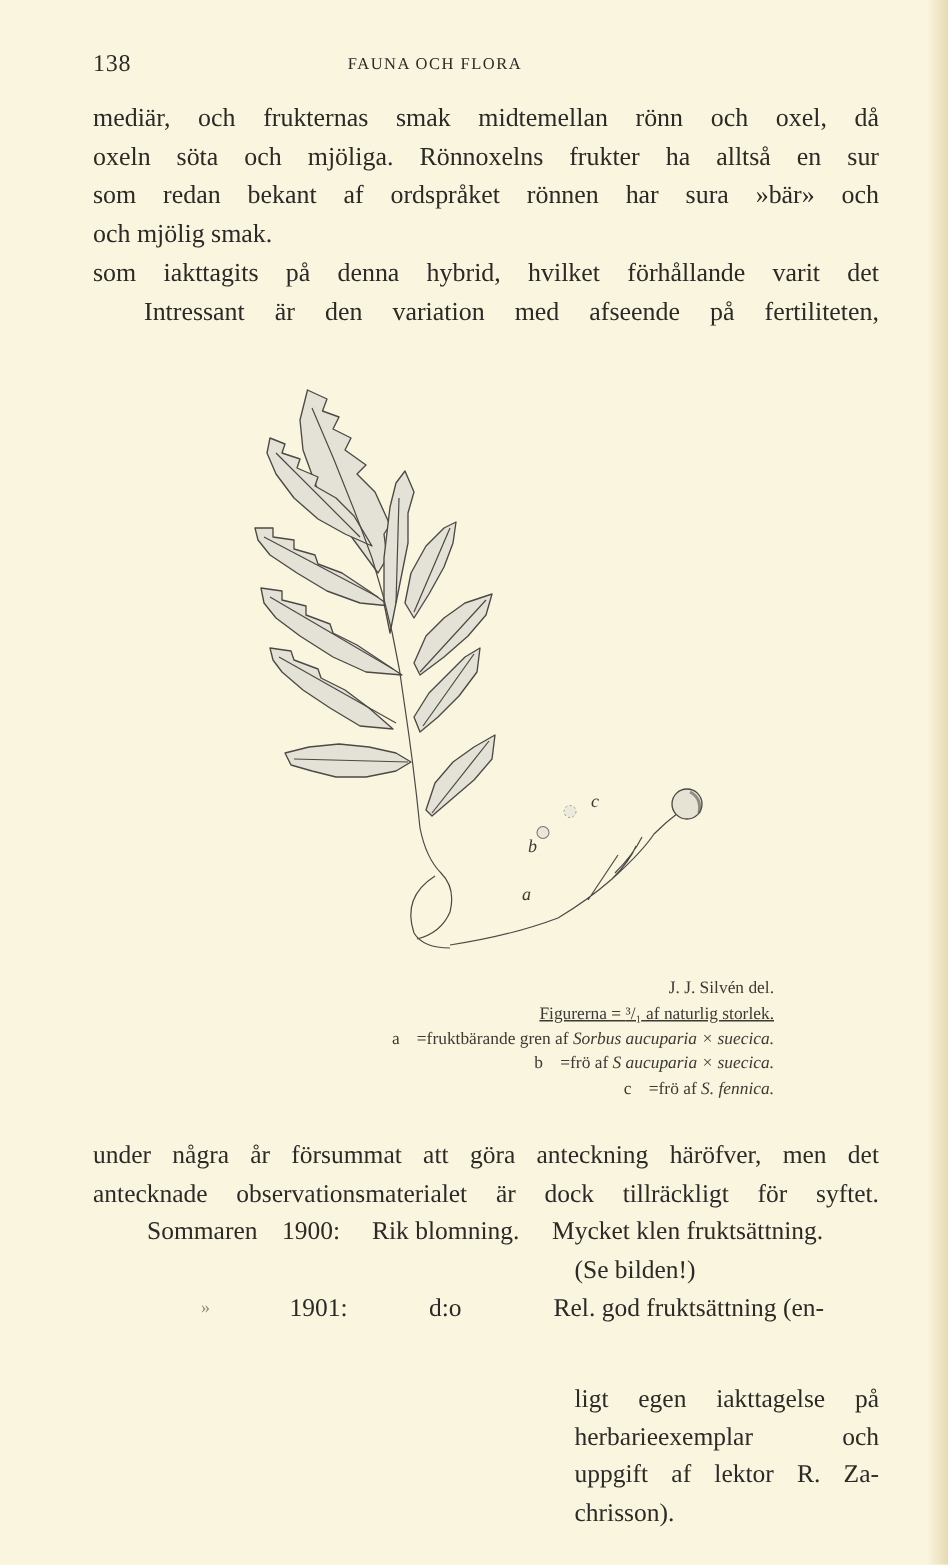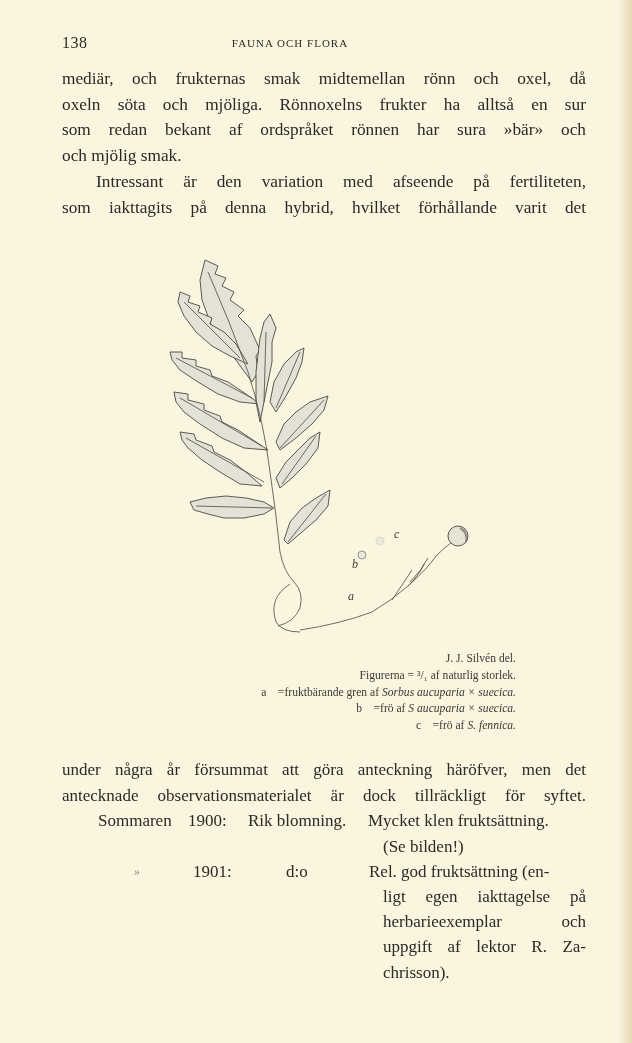--- a/index.html
+++ b/index.html
@@ -19,21 +19,21 @@
   .header-title { position: absolute; left: 0; width: 580px; text-align: center; top: 3px; font-size: 11px; letter-spacing: 1px; }
   .body-text { position: absolute; left: 62px; width: 524px; font-size: 17.3px; line-height: 25.7px; }
   .line { display: block; white-space: nowrap; text-align: justify; text-align-last: justify; height: 25.7px; }
   .line.last { text-align-last: left; }
   .line.indent { padding-left: 34px; }
   #p1 { top: 66px; }
   #p2 { top: 169px; }
   .figure { position: absolute; left: 160px; top: 252px; width: 330px; height: 390px; }
   .caption { position: absolute; left: 96px; top: 651px; width: 420px; font-size: 11.6px; line-height: 16.8px; color: #3b3a35; text-align: right; }
   .caption .credit { display: block; }
-  .caption .scale { display: block; padding-left: 112px; }
+  .caption .scale { display: block; padding-left: 112px; text-decoration: underline; }
   .caption .legend-row { display: block; }
   .caption .k { display: inline-block; width: 12px; }
   .caption .eq { display: inline-block; width: 18px; }
   .caption i { font-style: italic; }
   #p3 { top: 757px; font-size: 17px; }
   .obs { position: absolute; font-size: 17px; line-height: 25.7px; white-space: nowrap; }
   .obs-remark { position: absolute; left: 383px; width: 203px; font-size: 17px; line-height: 25.2px; }
   .obs-remark .line { height: 25.2px; }
   .fig-label { font-family: "Liberation Serif", serif; font-style: italic; font-size: 12px; fill: #3b3a35; }
 </style>
@@ -48,22 +48,22 @@
 </div>
 
 <div class="body-text" id="p1">
   <span class="line">mediär, och frukternas smak midtemellan rönn och oxel, då</span>
   <span class="line">oxeln söta och mjöliga. Rönnoxelns frukter ha alltså en sur</span>
   <span class="line">som redan bekant af ordspråket rönnen har sura »bär» och</span>
   <span class="line last">och mjölig smak.</span>
 </div>
 
 <div class="body-text" id="p2">
+  <span class="line">som iakttagits på denna hybrid, hvilket förhållande varit det</span>
   <span class="line indent">Intressant är den variation med afseende på fertiliteten,</span>
-  <span class="line">som iakttagits på denna hybrid, hvilket förhållande varit det</span>
 </div>
 
 <div class="figure">
   <svg width="330" height="390" viewBox="0 0 330 390" xmlns="http://www.w3.org/2000/svg">
     <g stroke="#4a4944" stroke-width="0.9" fill="#e4e2d6" stroke-linejoin="round">
 
       <path d="M45 8 L58 14 L55 22 L66 26 L62 34 L74 40 L70 48 L84 58 L78 64 L90 76 L100 98 L96 104 L98 120 L92 130 L70 100 L58 90 L50 70 L42 48 L40 28 Z"></path>
 
       <path d="M20 40 L30 44 L28 50 L40 54 L38 60 L52 66 L50 72 L64 80 L76 92 L88 112 L70 104 L52 94 L36 80 L24 64 L18 50 Z"></path>
       <path d="M10 100 L22 100 L22 106 L36 108 L36 114 L50 118 L52 124 L68 130 L86 142 L100 152 L80 150 L58 142 L38 130 L20 118 L12 108 Z"></path>
@@ -127,19 +127,19 @@
   <span class="obs" style="left:248px; top:808px;">Rik blomning.</span>
   <span class="obs" style="left:368px; top:808px;">Mycket klen fruktsättning.</span>
   <span class="obs" style="left:383px; top:834px;">(Se bilden!)</span>
 </div>
 
 <div>
   <span class="obs" style="left:134px; top:859px; font-size:12px; color:#8a877c;">»</span>
   <span class="obs" style="left:193px; top:859px;">1901:</span>
   <span class="obs" style="left:286px; top:859px;">d:o</span>
   <span class="obs" style="left:369px; top:859px;">Rel. god fruktsättning (en-</span>
-  <div class="obs-remark" style="top:884px;">
+  <div class="obs-remark" style="top:920px;">
     <span class="line">ligt egen iakttagelse på</span>
     <span class="line">herbarieexemplar och</span>
     <span class="line">uppgift af lektor R. Za-</span>
     <span class="line last">chrisson).</span>
   </div>
 </div>
 
 </body></html>

